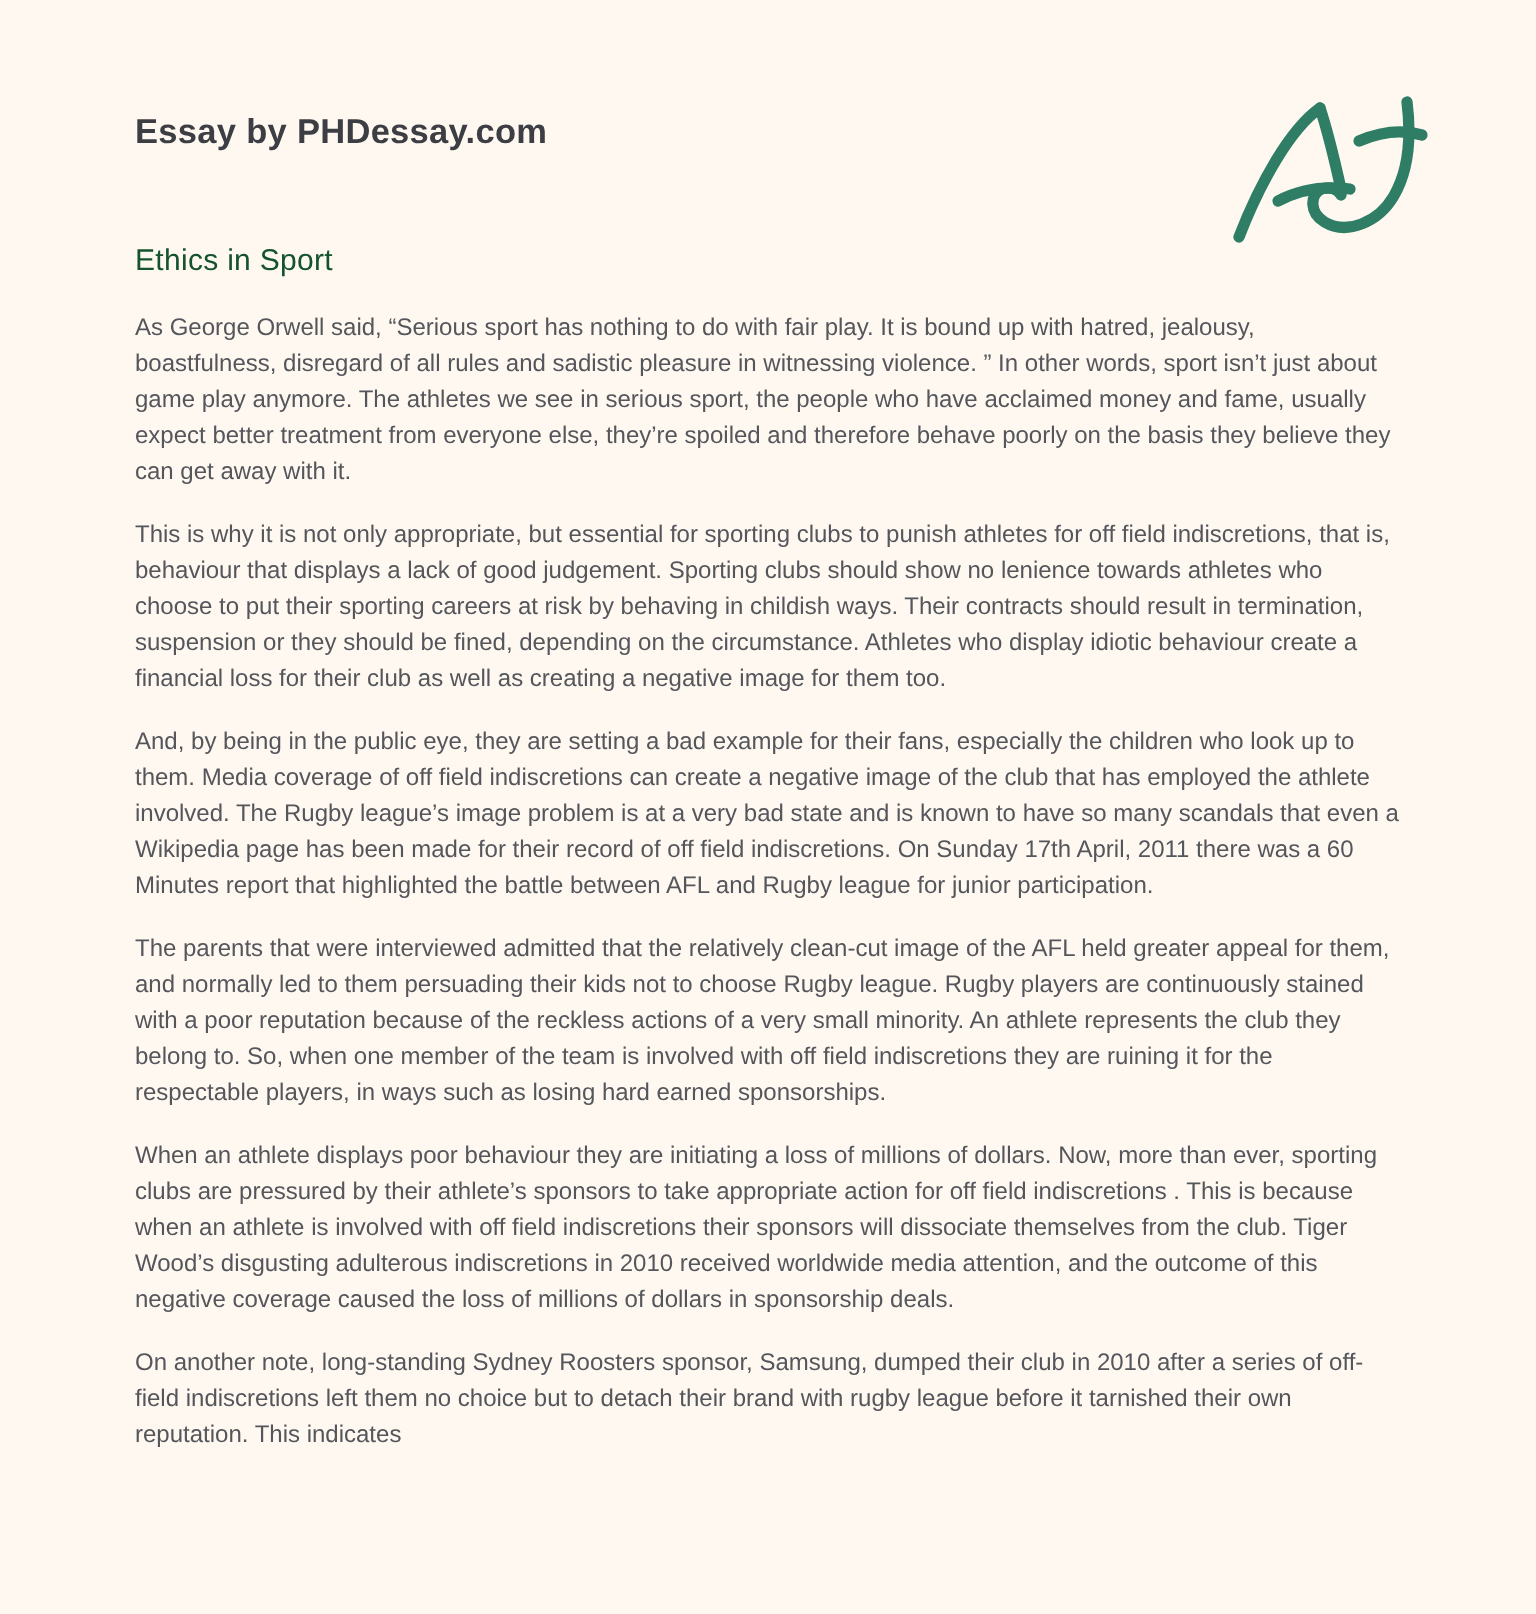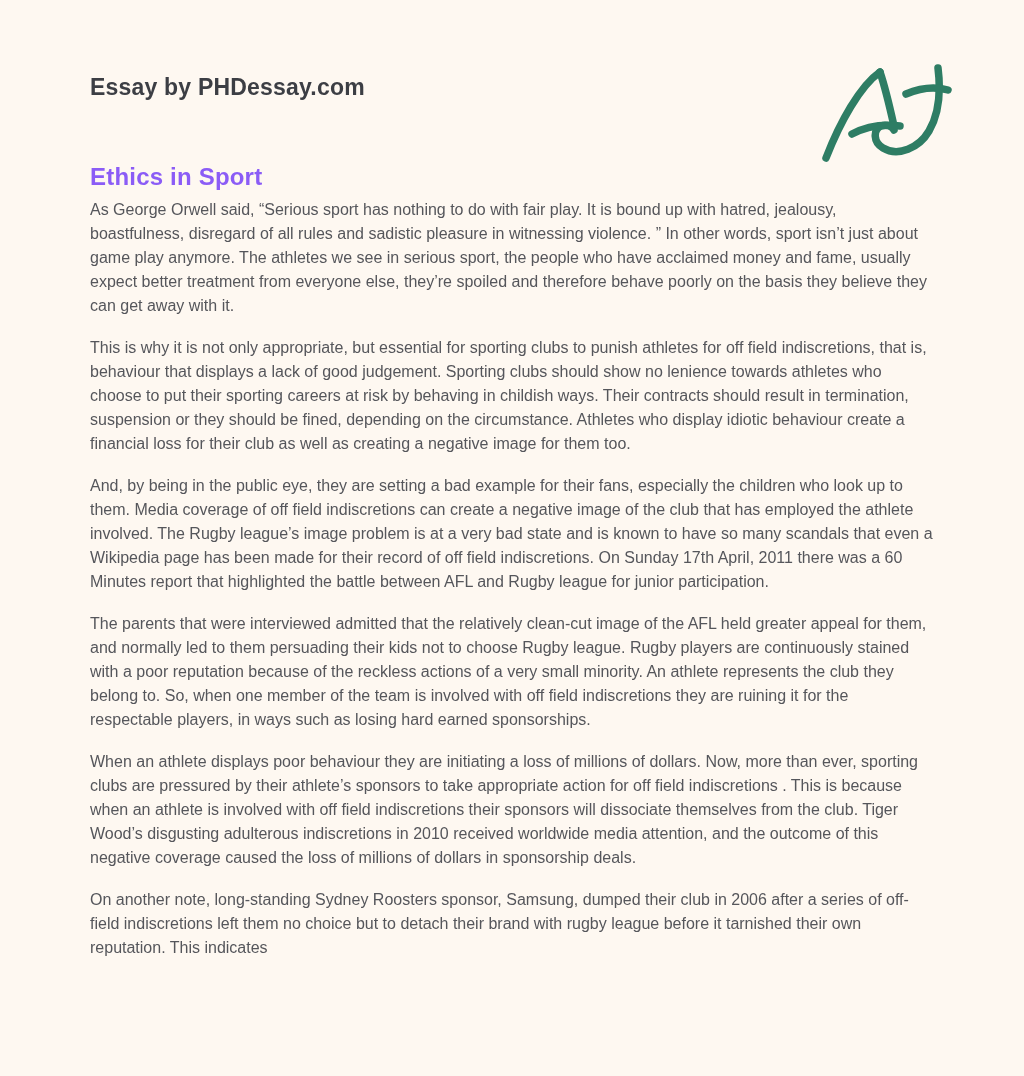--- a/index.html
+++ b/index.html
@@ -35,27 +35,27 @@
     color: #9d9c99;
   }
   .source-link {
     color: #2e7d64;
     text-decoration: none;
     margin-left: 5px;
   }
   .essay-title {
     margin: 0;
     padding-top: 62px;
-    font-size: 24px;
-    font-weight: 700;
-    color: #8b5cf6;
+    font-size: 20px;
+    font-weight: 400;
+    color: #14532d;
     letter-spacing: 0.2px;
   }
   .paragraphs {
-    margin-top: 7px;
+    margin-top: 21px;
   }
   .paragraphs p {
     margin: 0 0 18px 0;
     font-size: 16px;
     line-height: 24px;
     color: #55565b;
   }
   .logo {
     position: absolute;
     top: 64px;
@@ -82,17 +82,17 @@
 
 
     <h1 class="essay-title">Ethics in Sport</h1>
 
     <div class="paragraphs">
         <p>As George Orwell said, “Serious sport has nothing to do with fair play. It is bound up with hatred, jealousy, boastfulness, disregard of all rules and sadistic pleasure in witnessing violence. ” In other words, sport isn’t just about game play anymore. The athletes we see in serious sport, the people who have acclaimed money and fame, usually expect better treatment from everyone else, they’re spoiled and therefore behave poorly on the basis they believe they can get away with it.</p>
         <p>This is why it is not only appropriate, but essential for sporting clubs to punish athletes for off field indiscretions, that is, behaviour that displays a lack of good judgement. Sporting clubs should show no lenience towards athletes who choose to put their sporting careers at risk by behaving in childish ways. Their contracts should result in termination, suspension or they should be fined, depending on the circumstance. Athletes who display idiotic behaviour create a financial loss for their club as well as creating a negative image for them too.</p>
         <p>And, by being in the public eye, they are setting a bad example for their fans, especially the children who look up to them. Media coverage of off field indiscretions can create a negative image of the club that has employed the athlete involved. The Rugby league’s image problem is at a very bad state and is known to have so many scandals that even a Wikipedia page has been made for their record of off field indiscretions. On Sunday 17th April, 2011 there was a 60 Minutes report that highlighted the battle between AFL and Rugby league for junior participation.</p>
         <p>The parents that were interviewed admitted that the relatively clean-cut image of the AFL held greater appeal for them, and normally led to them persuading their kids not to choose Rugby league. Rugby players are continuously stained with a poor reputation because of the reckless actions of a very small minority. An athlete represents the club they belong to. So, when one member of the team is involved with off field indiscretions they are ruining it for the respectable players, in ways such as losing hard earned sponsorships.</p>
         <p>When an athlete displays poor behaviour they are initiating a loss of millions of dollars. Now, more than ever, sporting clubs are pressured by their athlete’s sponsors to take appropriate action for off field indiscretions . This is because when an athlete is involved with off field indiscretions their sponsors will dissociate themselves from the club. Tiger Wood’s disgusting adulterous indiscretions in 2010 received worldwide media attention, and the outcome of this negative coverage caused the loss of millions of dollars in sponsorship deals.</p>
-        <p>On another note, long-standing Sydney Roosters sponsor, Samsung, dumped their club in 2006 after a series of off-field indiscretions left them no choice but to detach their brand with rugby league before it tarnished their own reputation. This indicates</p>
+        <p>On another note, long-standing Sydney Roosters sponsor, Samsung, dumped their club in 2010 after a series of off-field indiscretions left them no choice but to detach their brand with rugby league before it tarnished their own reputation. This indicates</p>
       </div>
   </div>
 
 </div>
 
 </body></html>

